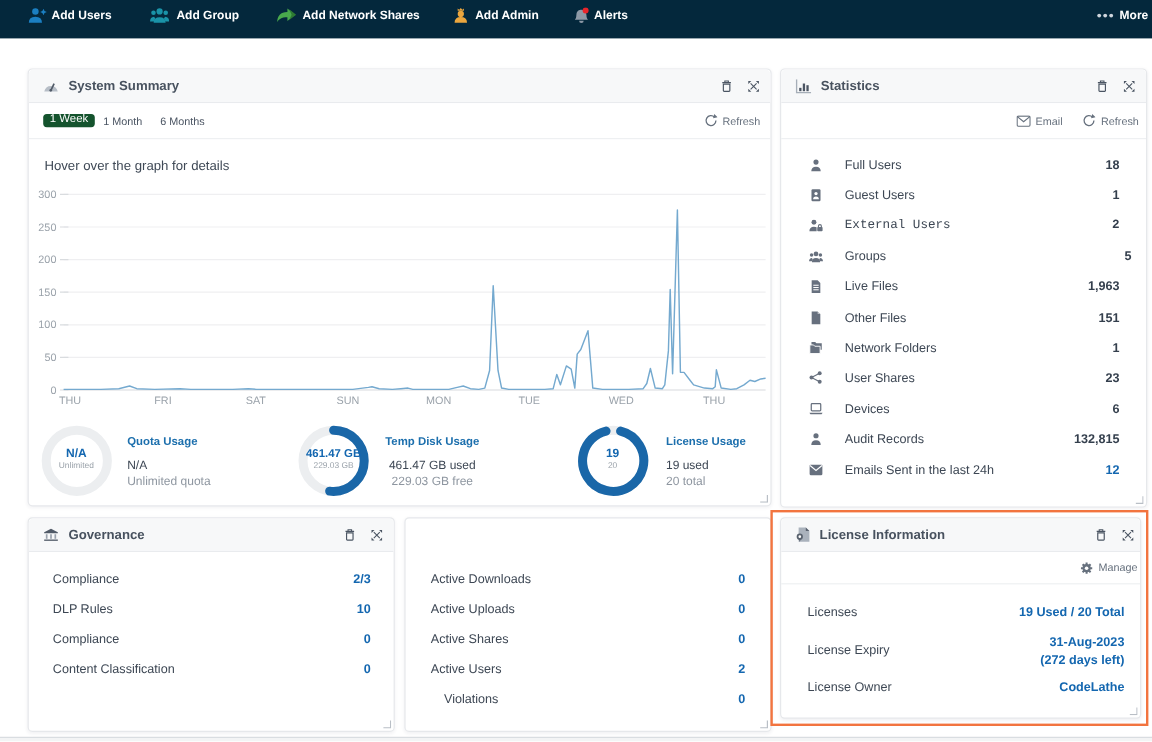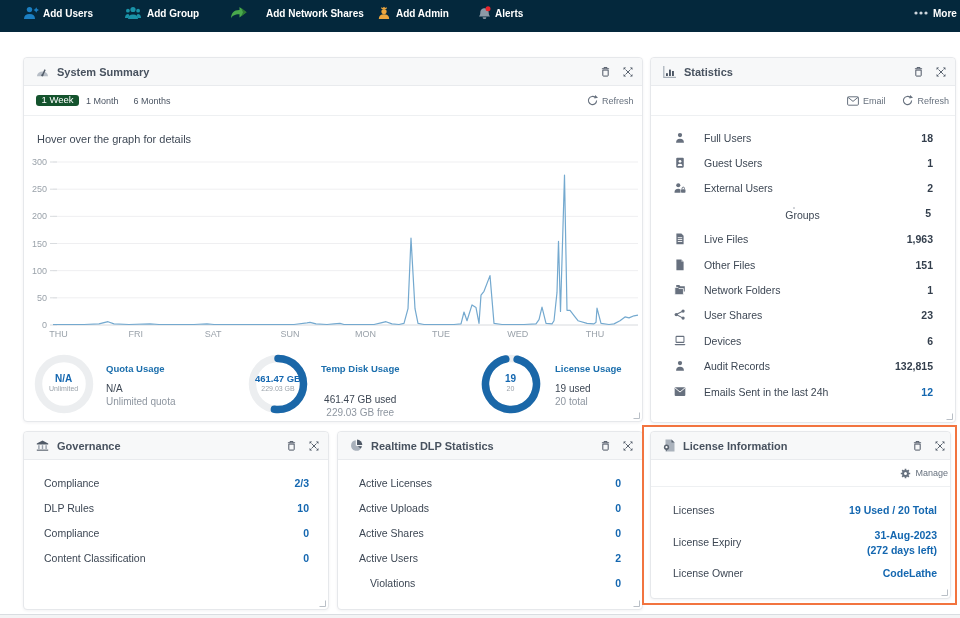--- a/index.html
+++ b/index.html
@@ -51,21 +51,21 @@
     <svg width="16" height="14" viewBox="0 0 16 14">
       <circle cx="8" cy="3.5" r="2.6" fill="#1a93a8"></circle>
       <circle cx="2.9" cy="4.7" r="1.9" fill="#1a93a8"></circle>
       <circle cx="13.1" cy="4.7" r="1.9" fill="#1a93a8"></circle>
       <path d="M3 13 q0 -4.6 5 -4.6 q5 0 5 4.6 z" fill="#1a93a8"></path>
       <path d="M0 12 q0.1 -3.8 3.4 -4 l1 1.5 -1.2 2.5 z" fill="#1a93a8"></path>
       <path d="M16 12 q-0.1 -3.8 -3.4 -4 l-1 1.5 1.2 2.5 z" fill="#1a93a8"></path>
     </svg>
     <span>Add Group</span>
   </div>
-  <div class="nav-item" style="left:230px; gap:19px;">
+  <div class="nav-item" style="left:230px; gap:5px;">
     <svg width="17" height="14" viewBox="0 0 17 14">
       <path d="M9.5 1 L16 6.2 9.5 11.4 9.5 8.3 C4.5 8.3 2 10 1 12.5 1 7 4 3.8 9.5 3.9 z" fill="#49a94c"></path>
       <path d="M11 1.8 L16.8 6.2 11 10.6 13 6.2 z" fill="#2d7a33"></path>
     </svg>
     <span>Add Network Shares</span>
   </div>
   <div class="nav-item" style="left:377px; gap:5px;">
     <svg width="14" height="14" viewBox="0 0 14 14">
       <circle cx="7" cy="5.6" r="2.6" fill="#eba63e"></circle>
       <path d="M1.8 13 q0 -4.8 5.2 -4.8 q5.2 0 5.2 4.8 z" fill="#eba63e"></path>
@@ -165,21 +165,21 @@
           <div class="donut-lbl1" style="line-height:13px;">Quota Usage</div>
           <div class="donut-lbl2" style="line-height:13px; margin-top:7px;">N/A</div>
           <div class="donut-lbl3" style="line-height:12px; margin-top:1px;">Unlimited quota</div>
         </div>
         <div style="position:absolute; left:224px; top:295.5px; width:60px; height:60px;"><svg width="60" height="60" viewBox="0 0 60 60">
             <circle cx="30" cy="30" r="25.5" fill="none" stroke="#eceef0" stroke-width="7.5"></circle>
             <circle cx="30" cy="30" r="25.5" fill="none" stroke="#1a67a8" stroke-width="7.5" stroke-linecap="round" stroke-dasharray="83.31503717320132 160.22122533307945" transform="rotate(-90 30 30)"></circle>
           </svg><div style="position:absolute; left:-8px; top:19.5px; width:76px; text-align:center; font-size:9.5px; font-weight:bold; color:#1467b0; white-space:nowrap;">461.47 GB</div><div style="position:absolute; left:-8px; top:31.5px; width:76px; text-align:center; font-size:7px; color:#9aa2aa; white-space:nowrap;">229.03 GB</div></div>
         <div style="position:absolute; left:297px; top:304px;text-align:center;">
           <div class="donut-lbl1" style="line-height:13px;">Temp Disk Usage</div>
-          <div class="donut-lbl2" style="line-height:13px; margin-top:18px;">461.47 GB used</div>
+          <div class="donut-lbl2" style="line-height:13px; margin-top:7px;">461.47 GB used</div>
           <div class="donut-lbl3" style="line-height:12px; margin-top:1px;">229.03 GB free</div>
         </div>
         <div style="position:absolute; left:456.5px; top:295.5px; width:60px; height:60px;"><svg width="60" height="60" viewBox="0 0 60 60">
             <circle cx="30" cy="30" r="25.5" fill="none" stroke="#eceef0" stroke-width="7.5"></circle>
             <circle cx="30" cy="30" r="25.5" fill="none" stroke="#1a67a8" stroke-width="7.5" stroke-linecap="round" stroke-dasharray="147.72396975709927 160.22122533307945" transform="rotate(-76 30 30)"></circle>
           </svg><div style="position:absolute; left:-8px; top:19.5px; width:76px; text-align:center; font-size:10px; font-weight:bold; color:#1467b0; white-space:nowrap;">19</div><div style="position:absolute; left:-8px; top:31.5px; width:76px; text-align:center; font-size:7px; color:#9aa2aa; white-space:nowrap;">20</div></div>
         <div style="position:absolute; left:531px; top:304px;">
           <div class="donut-lbl1" style="line-height:13px;">License Usage</div>
           <div class="donut-lbl2" style="line-height:13px; margin-top:7px;">19 used</div>
           <div class="donut-lbl3" style="line-height:12px; margin-top:1px;">20 total</div>
@@ -238,31 +238,31 @@
         </div>
         <div class="row" style="left:23px; right:22px; top:97.9px; height:14px;">
           <svg width="12" height="12" viewBox="0 0 14 14" style="margin-right:18px;">
             <rect x="2.6" y="0.8" width="8.8" height="11.6" rx="1.2" fill="#67707e"></rect>
             <circle cx="7" cy="5" r="1.6" fill="#fff"></circle>
             <path d="M4.2 10.6 q0 -2.8 2.8 -2.8 q2.8 0 2.8 2.8 z" fill="#fff"></path>
           </svg>
           <span class="lbl">Guest Users</span>
           <span class="val">1</span>
         </div>
-        <div class="row" style="left:23px; right:22px; top:123.3px; height:14px;">
+        <div class="row" style="left:23px; right:22px; top:123.3px; height:14px;font-family:Liberation Mono, monospace;">
           <svg width="12" height="12" viewBox="0 0 14 14" style="margin-right:18px;">
             <circle cx="5" cy="3.8" r="2.4" fill="#67707e"></circle>
             <path d="M0.6 12.4 q0 -4.4 4.4 -4.4 q1.6 0 2.6 0.7 l0 3.7 z" fill="#67707e"></path>
             <rect x="8.2" y="8.4" width="5.2" height="4.2" rx="0.8" fill="#67707e"></rect>
             <path d="M9.4 8.4 v-1 a1.4 1.4 0 0 1 2.8 0 v1" fill="none" stroke="#67707e" stroke-width="1.1"></path>
           </svg>
           <span class="lbl">External Users</span>
           <span class="val">2</span>
         </div>
-        <div class="row" style="left:23px; right:24px; top:148.7px; height:14px;flex-direction:column;">
+        <div class="row" style="left:23px; right:12px; top:148.7px; height:14px;">
           <svg width="12" height="12" viewBox="0 0 14 14" style="margin-right:18px;">
             <circle cx="7" cy="4.2" r="2.3" fill="#67707e"></circle>
             <circle cx="2.7" cy="5.2" r="1.7" fill="#67707e"></circle>
             <circle cx="11.3" cy="5.2" r="1.7" fill="#67707e"></circle>
             <path d="M3 12.2 q0 -4 4 -4 q4 0 4 4 z" fill="#67707e"></path>
             <path d="M0.2 11.4 q0.1 -3.1 2.8 -3.3 l0.9 1.2 -1 2.1 z" fill="#67707e"></path>
             <path d="M13.8 11.4 q-0.1 -3.1 -2.8 -3.3 l-0.9 1.2 1 2.1 z" fill="#67707e"></path>
           </svg>
           <span class="lbl">Groups</span>
           <span class="val">5</span>
@@ -370,41 +370,22 @@
   <div class="row" style="left:20px; right:19px; top:119px; height:14px;">
         <span class="lbl">Content Classification</span>
         <span class="val blue">0</span>
       </div>
   <svg class="resizer" viewBox="0 0 7 7">
         <path d="M6.5 0.5 V6.5 H0.5" fill="none" stroke="#b9bfc6" stroke-width="1"></path>
       </svg>
 </div>
 
 <div class="card" id="c-dlp" style="left:337px; top:431px; width:306px; height:179px;">
-  <div class="card-h">
-    <svg width="13" height="13" viewBox="0 0 13 13">
-      <path d="M5.8 1.2 A5.3 5.3 0 1 0 11.3 8.4 L5.8 6.6 z" fill="#a9b1bb"></path>
-      <path d="M7 0.6 A5.3 5.3 0 0 1 12.3 5.9 L7 5.9 z" fill="#505a67"></path>
-      <path d="M12 7.3 A5.5 5.5 0 0 1 10.6 9.6 L7.6 6.9 z" fill="#505a67"></path>
-    </svg>
-    <span class="ttl">Realtime DLP Statistics</span>
-    <div class="card-tools">
-      <svg width="9" height="11" viewBox="0 0 11 12" class="i-trash">
-            <path d="M1.1 2.7 H9.9" fill="none" stroke="#4b5563" stroke-width="1.2"></path>
-            <path d="M3.7 2.5 V1.1 H7.3 V2.5" fill="none" stroke="#4b5563" stroke-width="1.1"></path>
-            <path d="M2.2 4.3 H8.8 V10.8 a0.8 0.8 0 0 1 -0.8 0.8 H3 a0.8 0.8 0 0 1 -0.8 -0.8 z" fill="none" stroke="#4b5563" stroke-width="1.2"></path>
-          </svg>
-      <svg width="10" height="10" viewBox="0 0 12 12" class="i-expand">
-            <path d="M3 3 L9 9 M9 3 L3 9" stroke="#4b5563" stroke-width="1.1" fill="none"></path>
-            <path d="M0.7 0.7 h3 l-3 3 z M11.3 0.7 v3 l-3 -3 z M11.3 11.3 h-3 l3 -3 z M0.7 11.3 v-3 l3 3 z" fill="#4b5563"></path>
-          </svg>
-    </div>
-  </div>
   <div class="row" style="left:21px; right:21px; top:44px; height:14px;">
-        <span class="lbl">Active Licenses</span>
+        <span class="lbl">Active Downloads</span>
         <span class="val blue">0</span>
       </div>
   <div class="row" style="left:21px; right:21px; top:69px; height:14px;text-align:center;">
         <span class="lbl">Active Uploads</span>
         <span class="val blue">0</span>
       </div>
   <div class="row" style="left:21px; right:21px; top:94px; height:14px;">
         <span class="lbl">Active Shares</span>
         <span class="val blue">0</span>
       </div>

